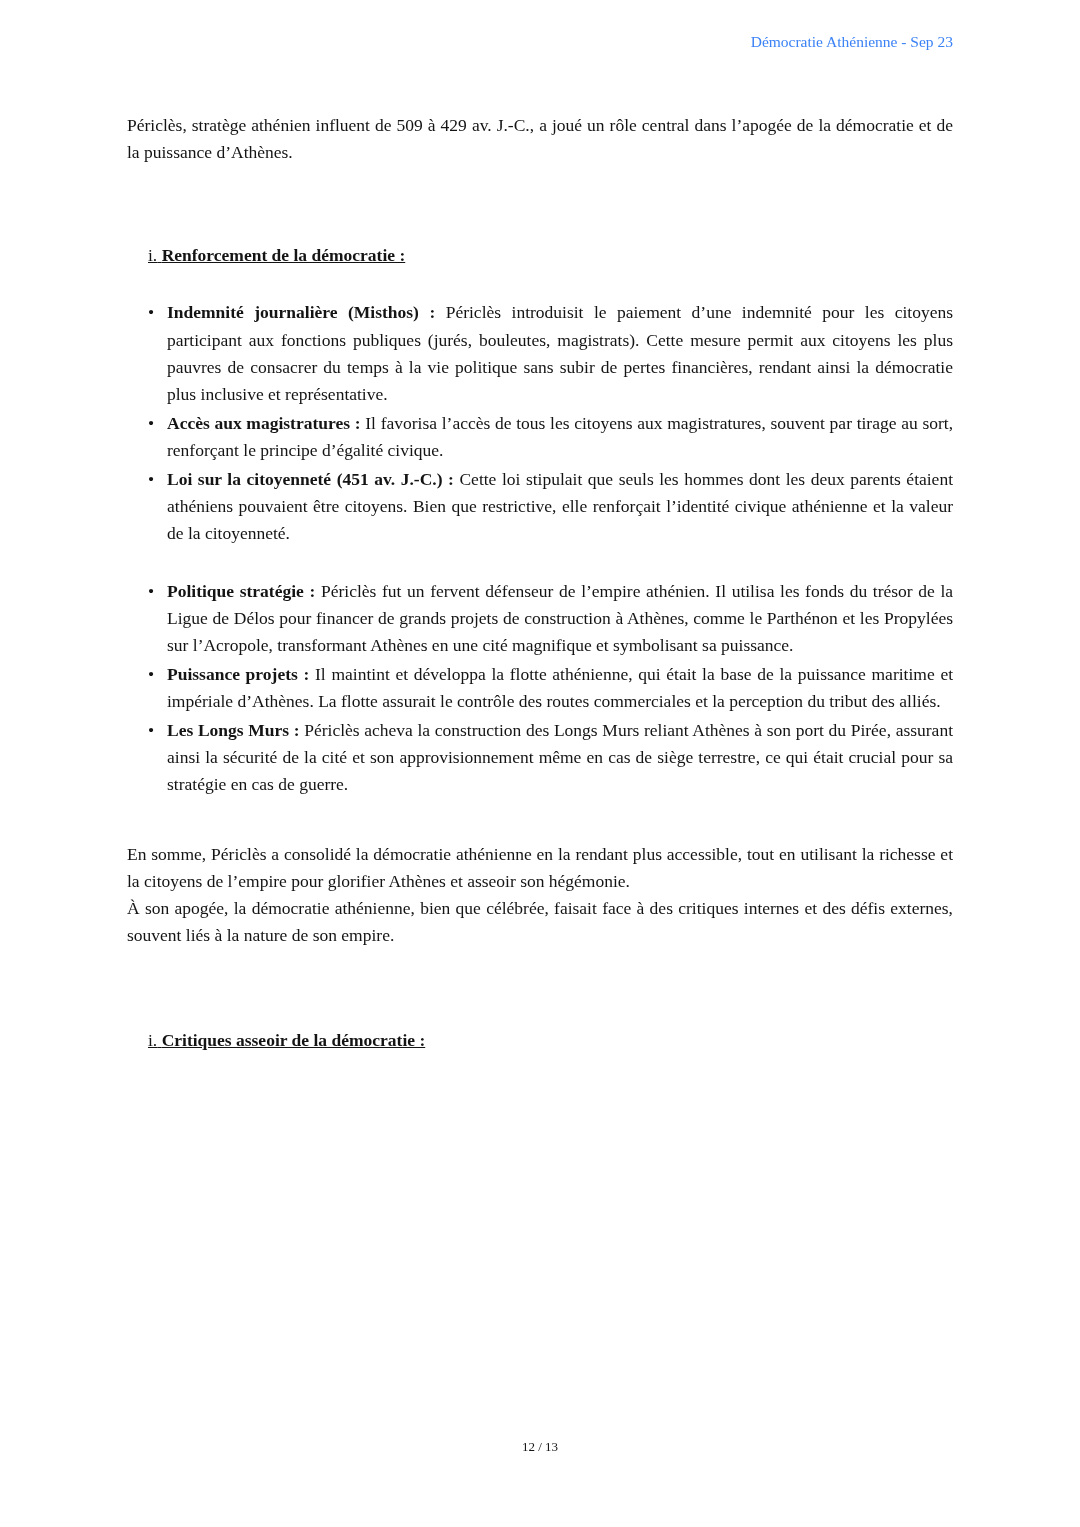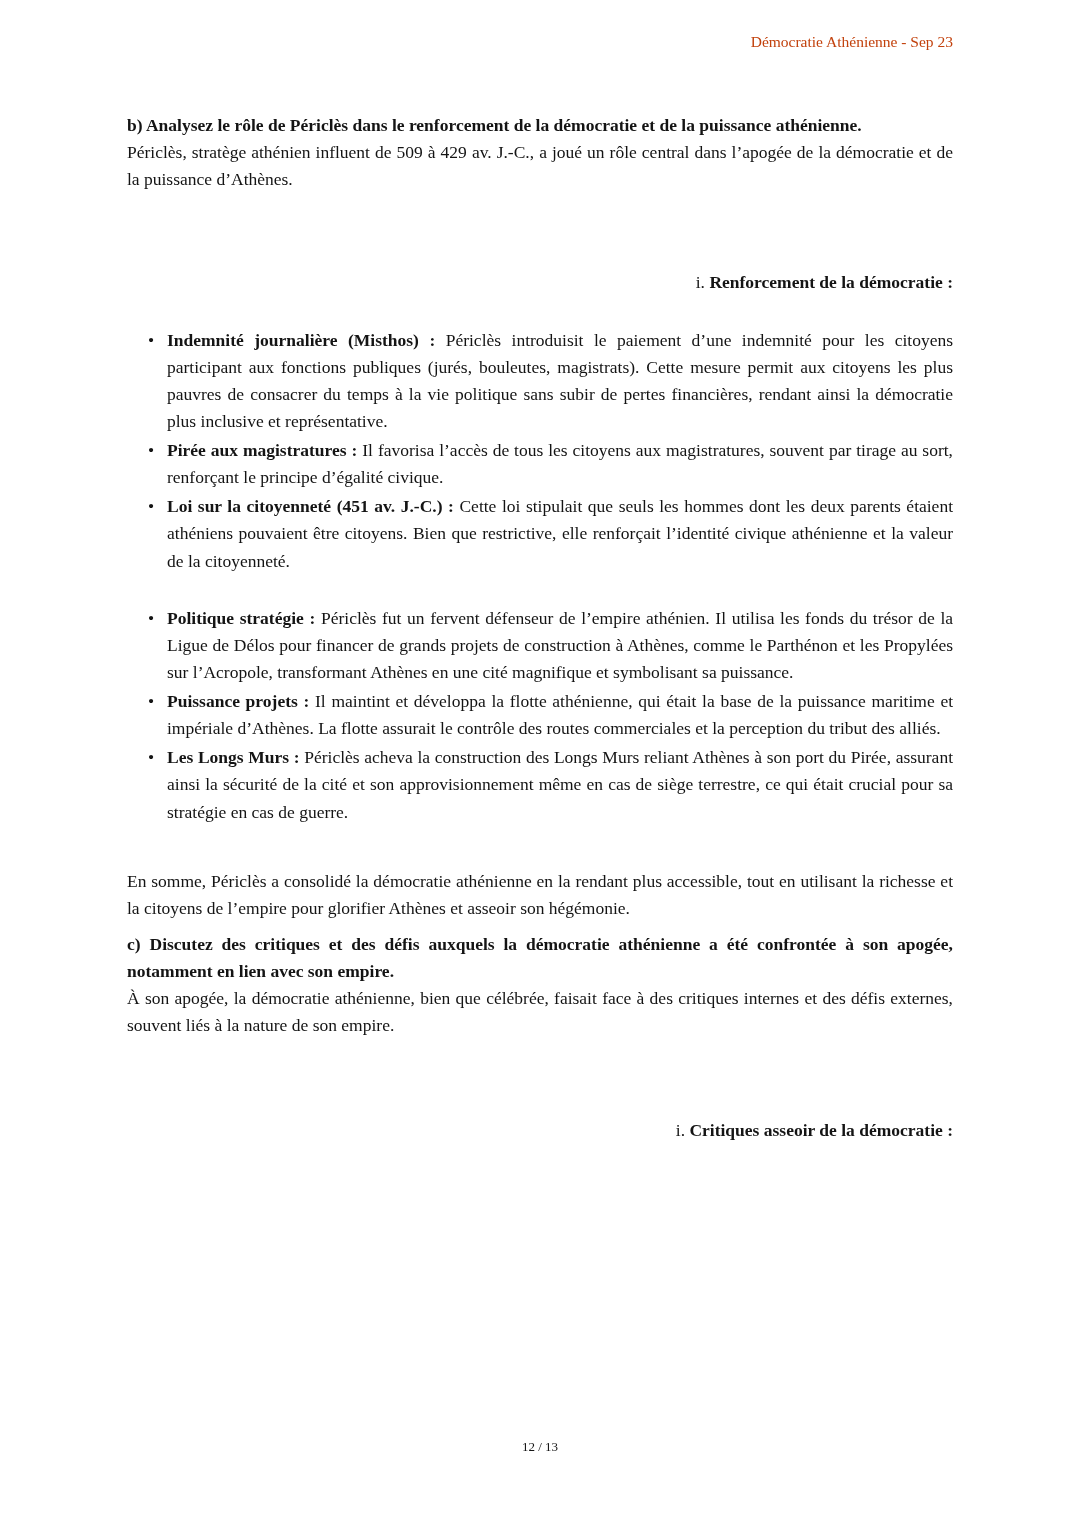--- a/index.html
+++ b/index.html
@@ -17,35 +17,36 @@
     height: 1527px;
     margin: 0 auto;
     background: #ffffff;
     overflow: hidden;
   }
   .running-header {
     position: absolute;
     top: 33px;
     right: 127px;
     font-size: 15.5px;
-    color: #c2410c;
+    color: #3b82f6;
   }
   .content {
     padding: 112px 127px 0 127px;
     font-size: 17.5px;
     line-height: 1.55;
     text-align: justify;
   }
   p { margin: 0; }
   .section-heading {
     font-weight: bold;
   }
   .subsection-heading {
-    margin-left: 28px;
-    text-align: right;
+    margin-left: 21px;
+    text-align: left;
+    text-decoration: underline;
   }
   .subsection-heading .sub-title {
     font-weight: bold;
   }
   .sub-i-b   { margin-top: 76px; }
   .sub-ii-b  { margin-top: 84px; }
   .sub-i-c   { margin-top: 78px; }
   ul.bullet-list {
     list-style: none;
     margin: 30px 0 0 21px;
@@ -78,34 +79,33 @@
 </style>
 </head>
 <body>
 
 <div class="page">
 
   <div class="running-header">Démocratie Athénienne - Sep 23</div>
 
   <div class="content">
 
-    <p class="section-heading">b) Analysez le rôle de Périclès dans le renforcement de la démocratie et de la puissance athénienne.</p>
 
     <p class="body-para">Périclès, stratège athénien influent de 509 à 429 av. J.-C., a joué un rôle central dans l’apogée de la démocratie et de la puissance d’Athènes.</p>
 
     <p class="subsection-heading sub-i-b"><span class="sub-label">i.</span> <span class="sub-title">Renforcement de la démocratie :</span></p>
 
     <ul class="bullet-list">
       <li>
         <span class="bullet">•</span>
         <div class="li-text"><span class="lead">Indemnité journalière (Misthos) :</span> <span>Périclès introduisit le paiement d’une indemnité pour les citoyens participant aux fonctions publiques (jurés, bouleutes, magistrats). Cette mesure permit aux citoyens les plus pauvres de consacrer du temps à la vie politique sans subir de pertes financières, rendant ainsi la démocratie plus inclusive et représentative.</span></div>
       </li>
       <li>
         <span class="bullet">•</span>
-        <div class="li-text"><span class="lead">Pirée aux magistratures :</span> <span>Il favorisa l’accès de tous les citoyens aux magistratures, souvent par tirage au sort, renforçant le principe d’égalité civique.</span></div>
+        <div class="li-text"><span class="lead">Accès aux magistratures :</span> <span>Il favorisa l’accès de tous les citoyens aux magistratures, souvent par tirage au sort, renforçant le principe d’égalité civique.</span></div>
       </li>
       <li>
         <span class="bullet">•</span>
         <div class="li-text"><span class="lead">Loi sur la citoyenneté (451 av. J.-C.) :</span> <span>Cette loi stipulait que seuls les hommes dont les deux parents étaient athéniens pouvaient être citoyens. Bien que restrictive, elle renforçait l’identité civique athénienne et la valeur de la citoyenneté.</span></div>
       </li>
     </ul>
 
 
     <ul class="bullet-list">
       <li>
@@ -117,21 +117,20 @@
         <div class="li-text"><span class="lead">Puissance projets :</span> <span>Il maintint et développa la flotte athénienne, qui était la base de la puissance maritime et impériale d’Athènes. La flotte assurait le contrôle des routes commerciales et la perception du tribut des alliés.</span></div>
       </li>
       <li>
         <span class="bullet">•</span>
         <div class="li-text"><span class="lead">Les Longs Murs :</span> <span>Périclès acheva la construction des Longs Murs reliant Athènes à son port du Pirée, assurant ainsi la sécurité de la cité et son approvisionnement même en cas de siège terrestre, ce qui était crucial pour sa stratégie en cas de guerre.</span></div>
       </li>
     </ul>
 
     <p class="body-para conclusion">En somme, Périclès a consolidé la démocratie athénienne en la rendant plus accessible, tout en utilisant la richesse et la citoyens de l’empire pour glorifier Athènes et asseoir son hégémonie.</p>
 
-    <p class="section-heading c-heading">c) Discutez des critiques et des défis auxquels la démocratie athénienne a été confrontée à son apogée, notamment en lien avec son empire.</p>
 
     <p class="body-para">À son apogée, la démocratie athénienne, bien que célébrée, faisait face à des critiques internes et des défis externes, souvent liés à la nature de son empire.</p>
 
     <p class="subsection-heading sub-i-c"><span class="sub-label">i.</span> <span class="sub-title">Critiques asseoir de la démocratie :</span></p>
 
   </div>
 
   <div class="page-footer">12 / 13</div>
 
 </div>

